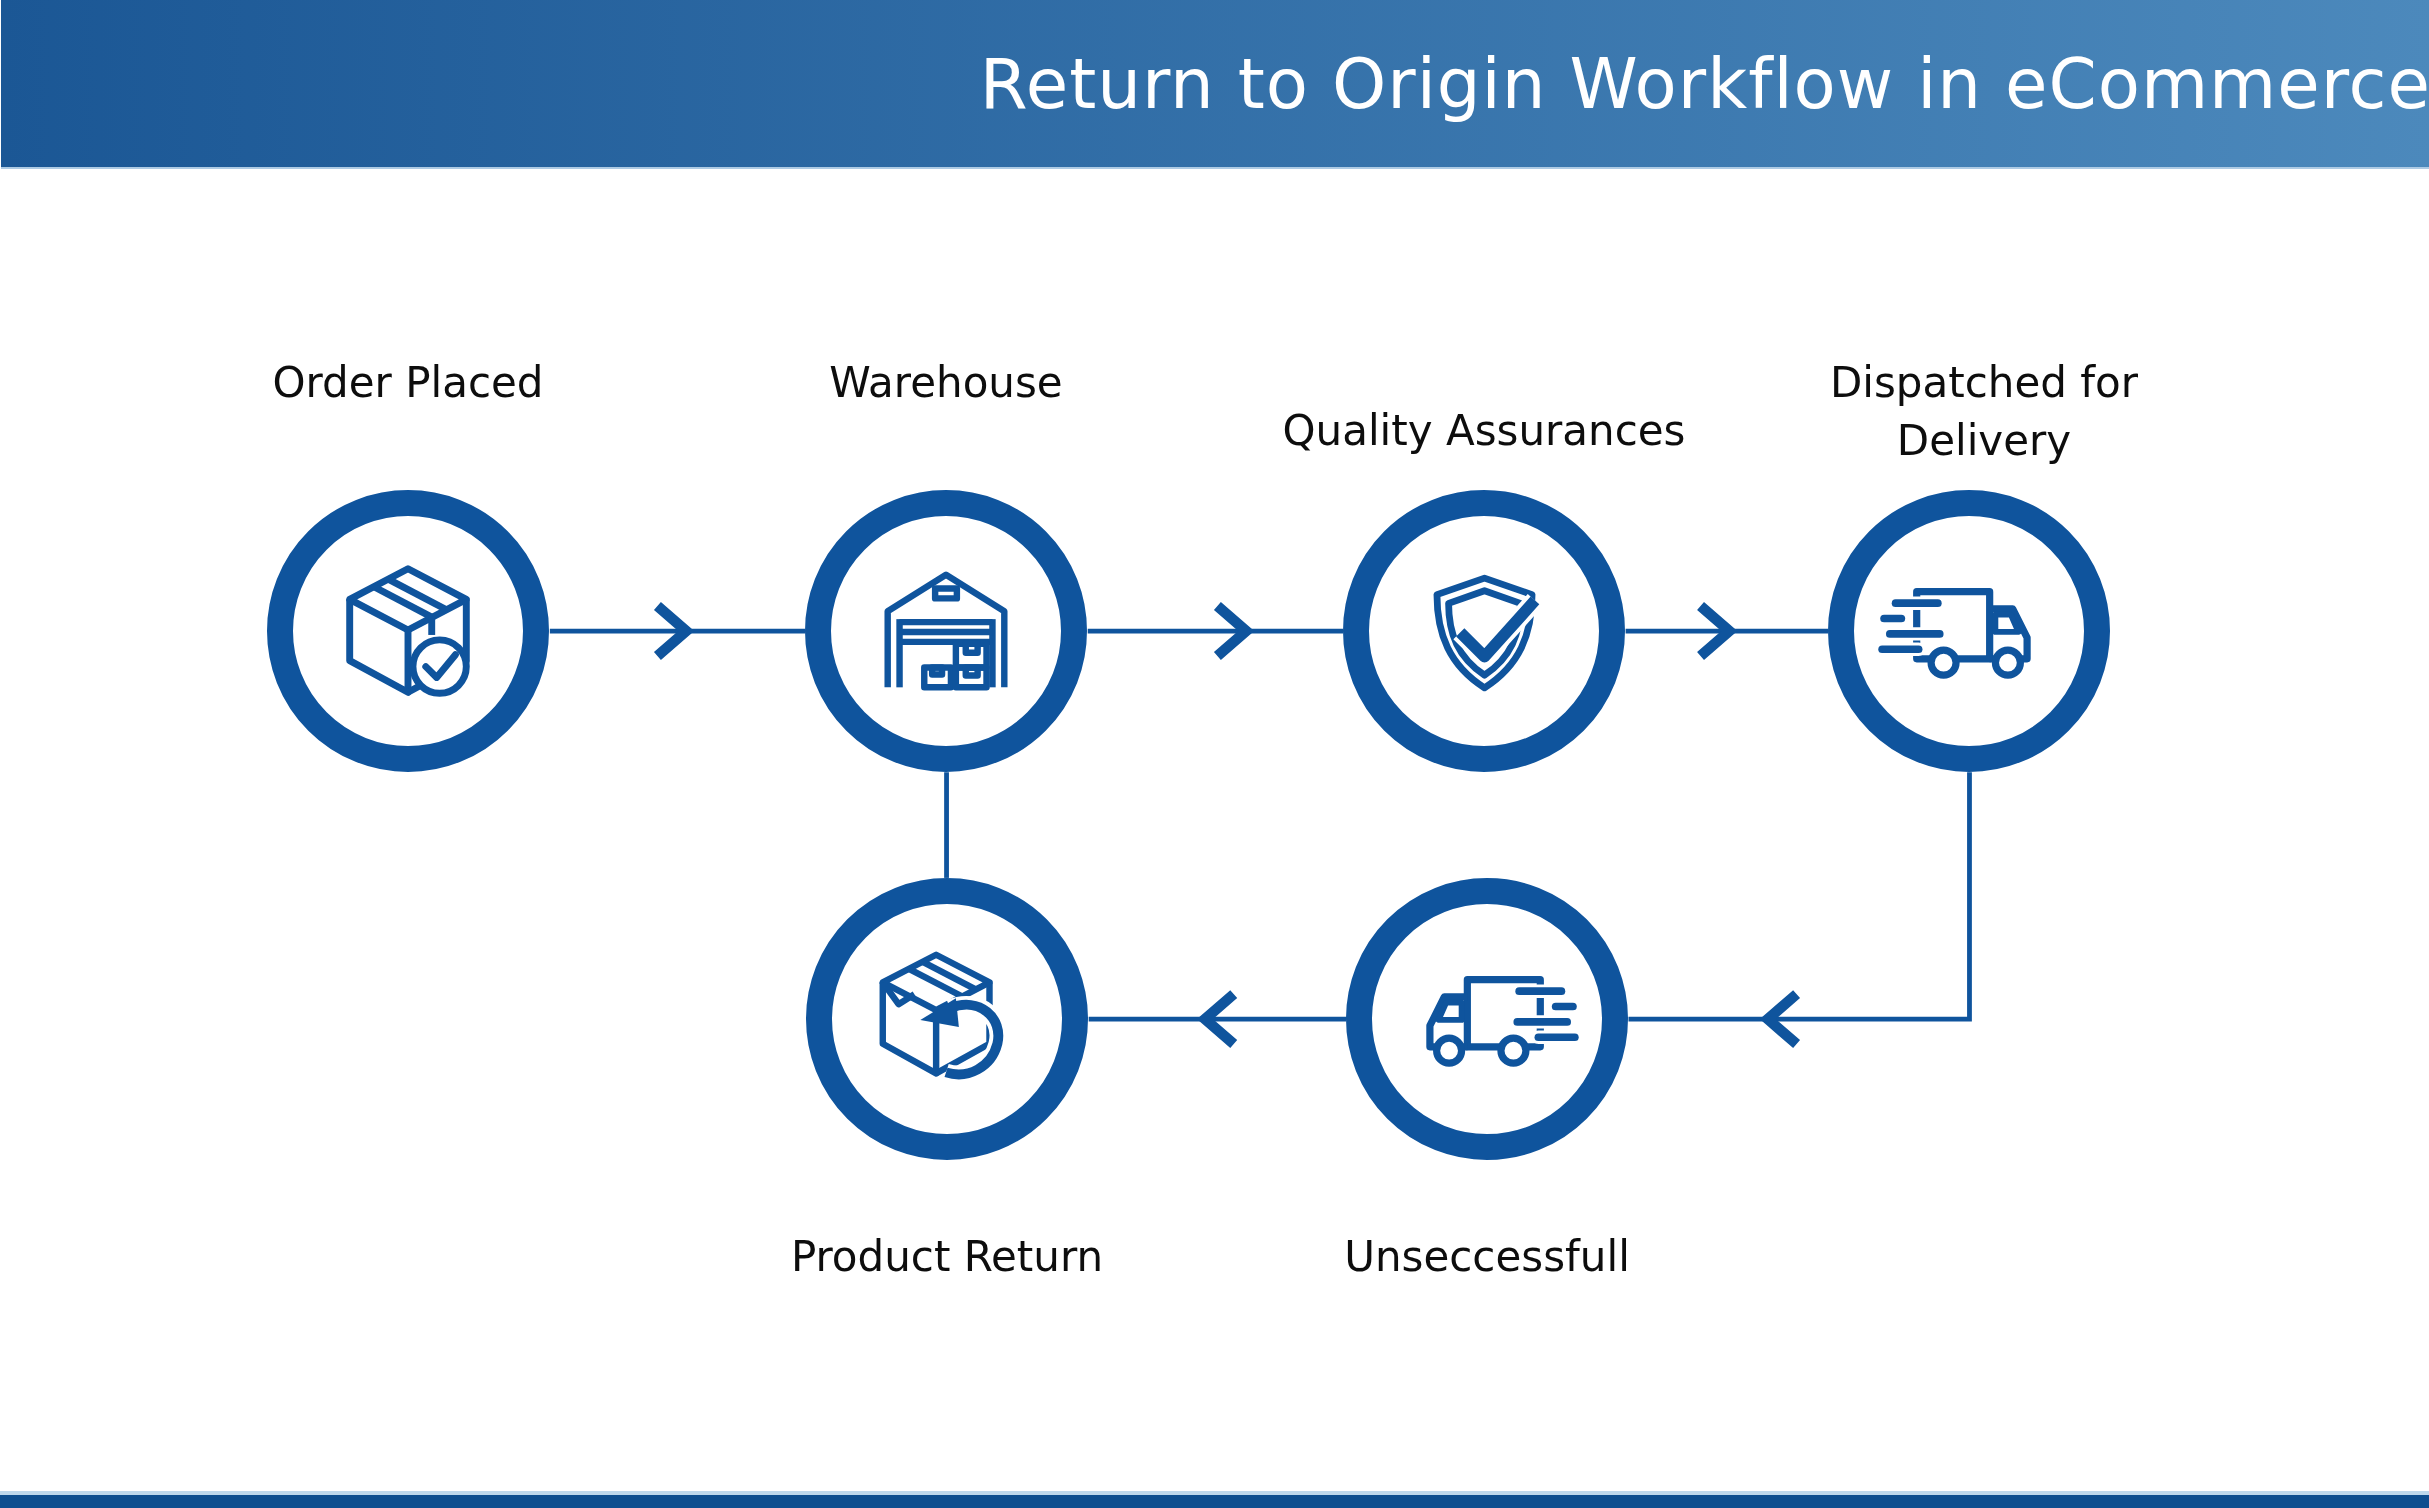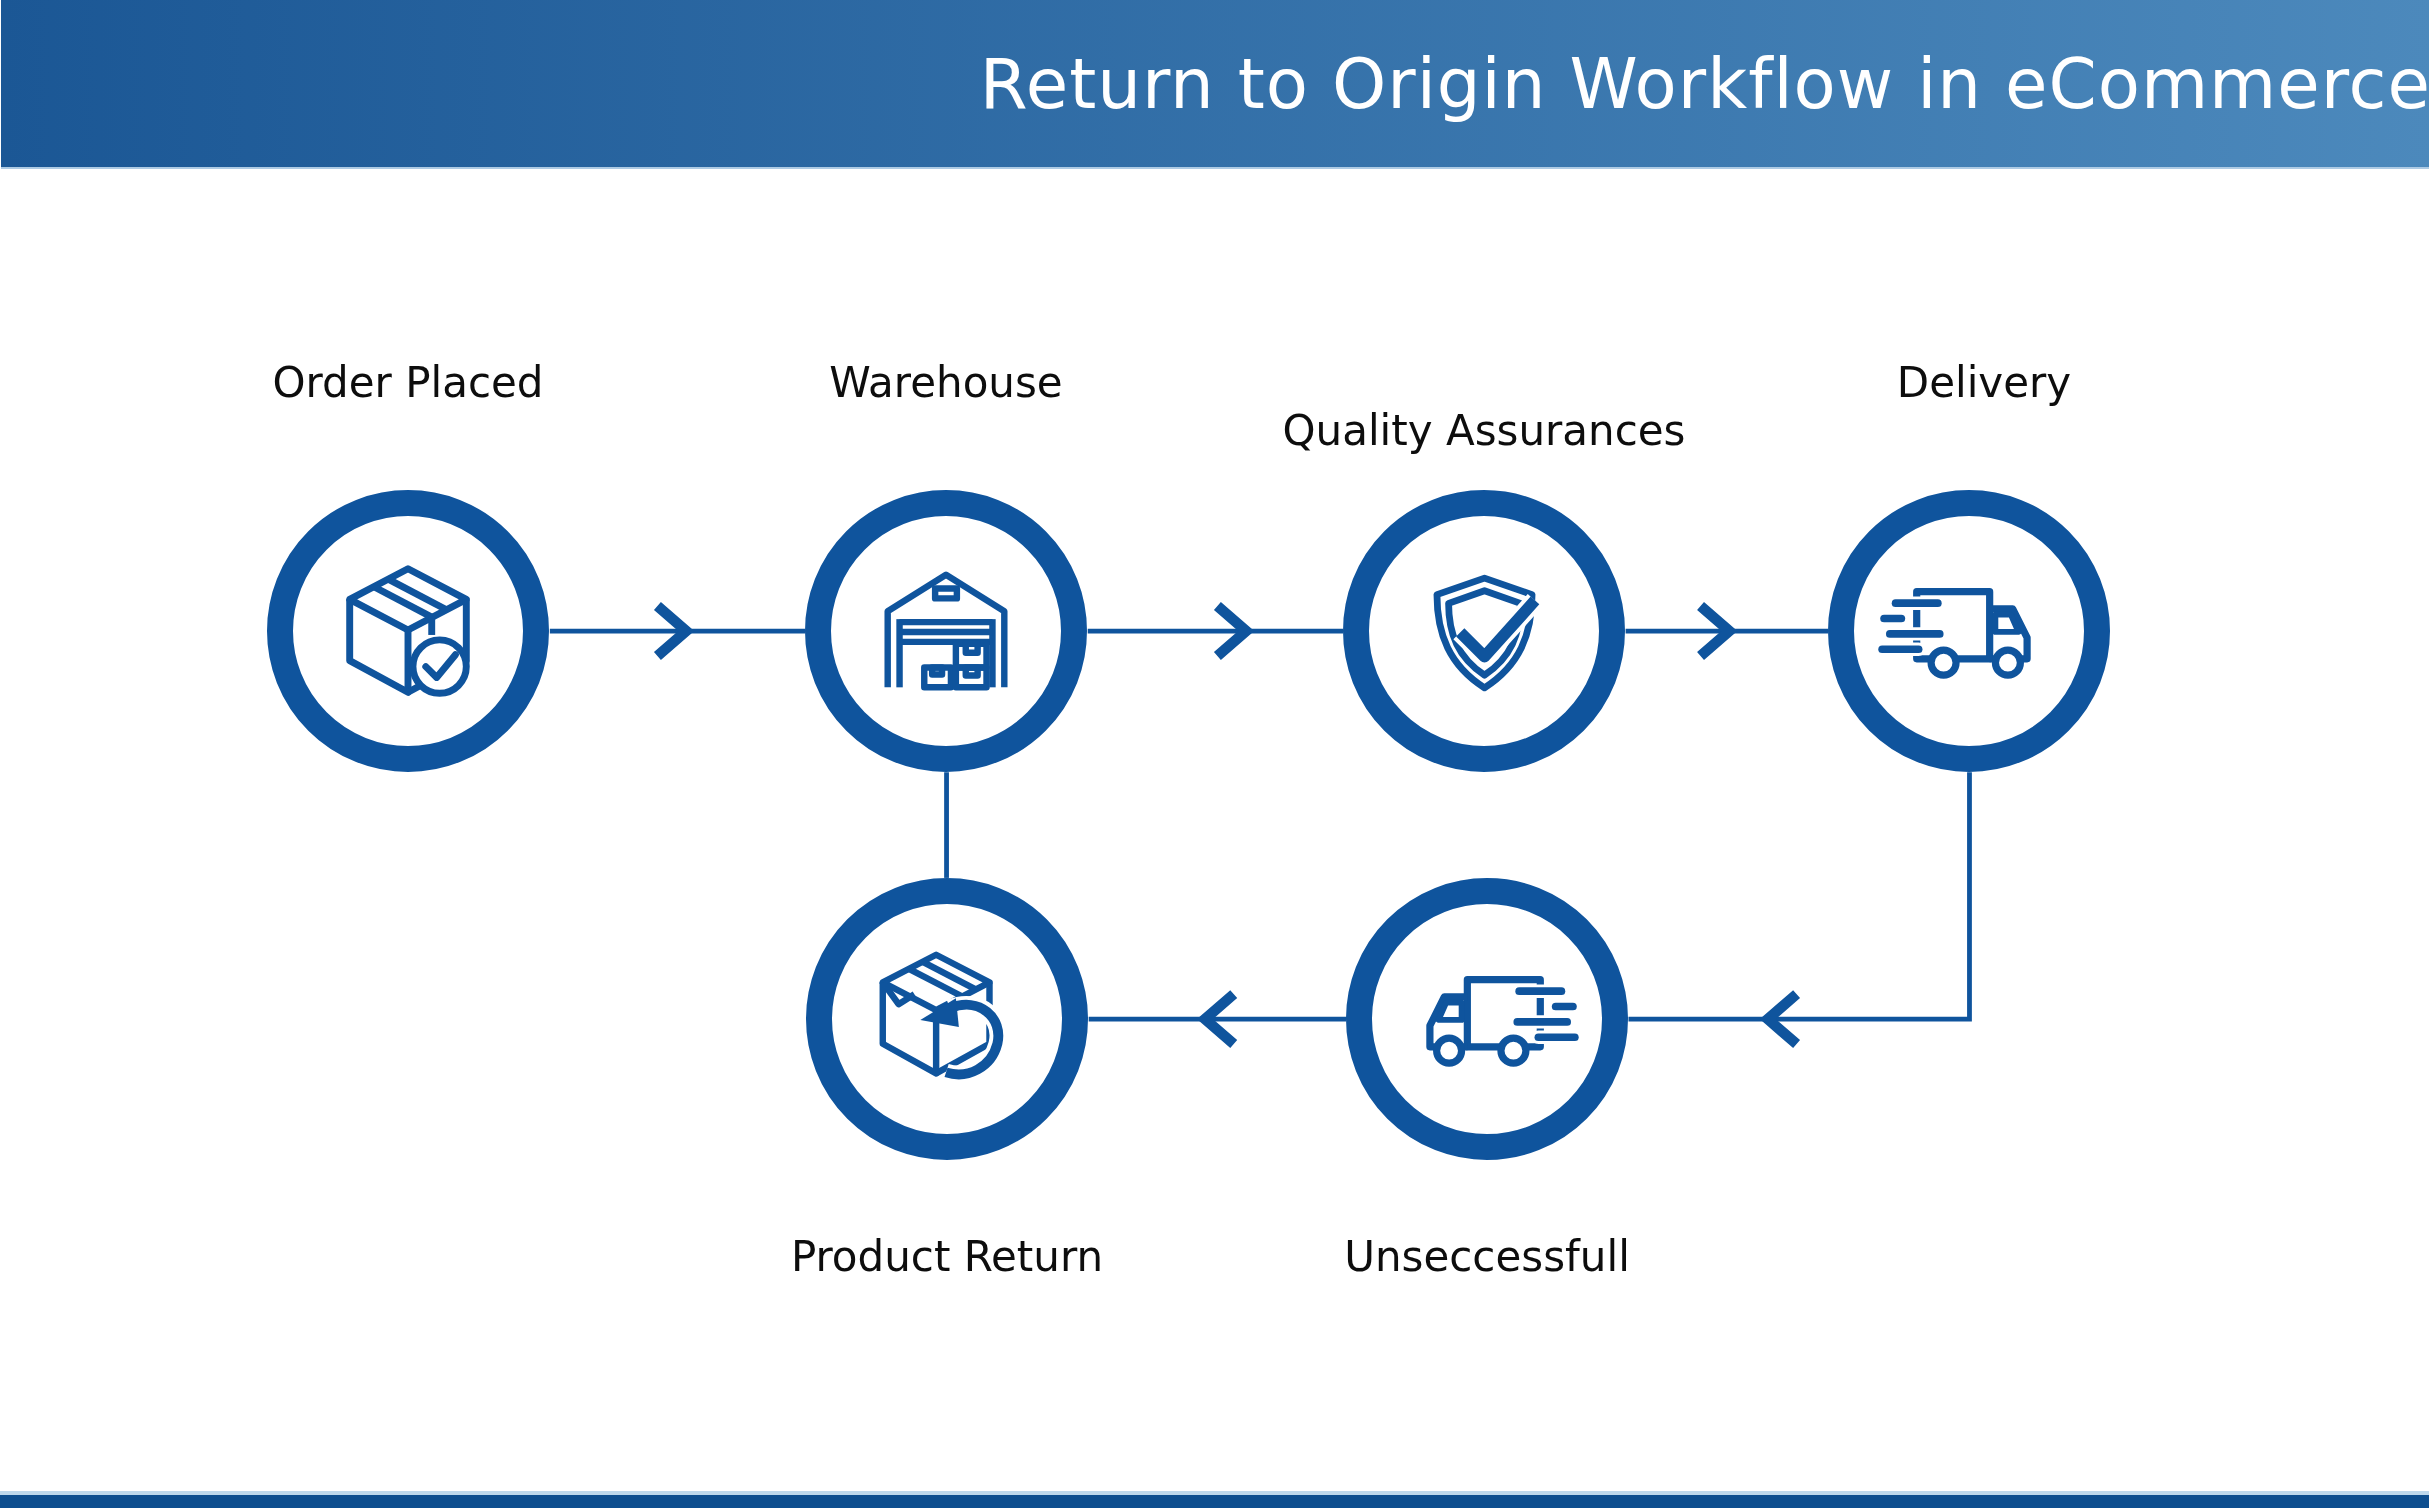--- a/index.html
+++ b/index.html
@@ -193,20 +193,21 @@
           <path d="M4,94 H42" stroke="#ffffff" stroke-width="14"></path>
           <path d="M4,94 H42" stroke="currentColor" stroke-width="8"></path>
         </g>
         <g fill="#ffffff" stroke="currentColor" stroke-width="7.5">
           <circle cx="68" cy="108" r="13"></circle>
           <circle cx="135" cy="108" r="13"></circle>
         </g>
       </svg>
     </div>
     <div class="node-label" style="left:1696px;top:354px;">
+      <span class="ll">Dispatched for</span>
       <span class="ll">Delivery</span>
     </div>
 
     <div class="circle" style="left:1346px;top:878px;">
       <svg class="icon" width="183" height="144" viewBox="0 0 190 150">
         <g transform="translate(190,0) scale(-1,1)">
           <g fill="none" stroke="currentColor" stroke-width="7.5" stroke-linejoin="round">
             <rect x="40" y="34" width="76" height="70"></rect>
             <path d="M116,52 H140 L155,82 V104 H116"></path>
             <path d="M122,58 H138 L146,76 H122 Z" stroke-width="6"></path>

